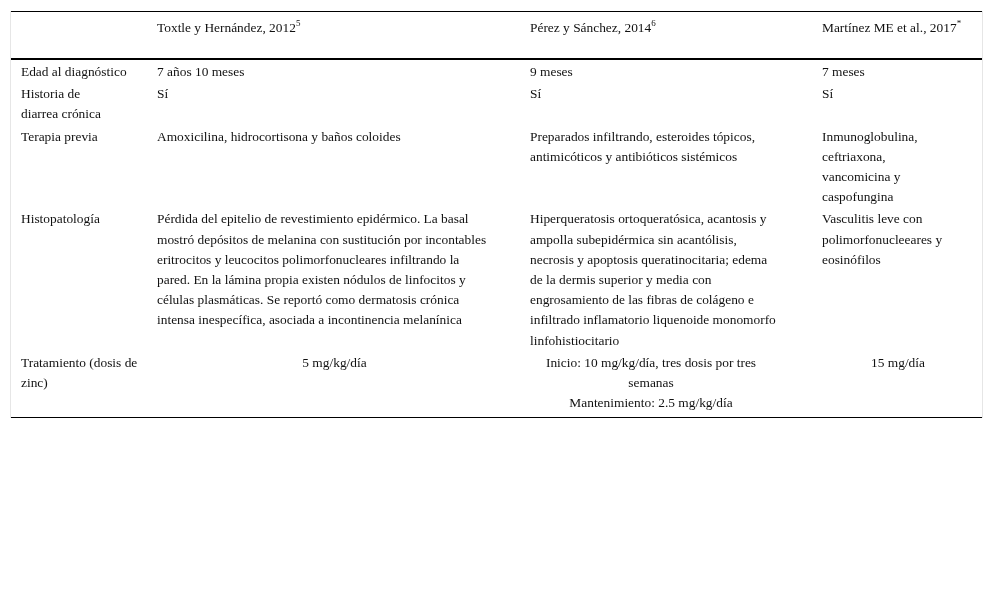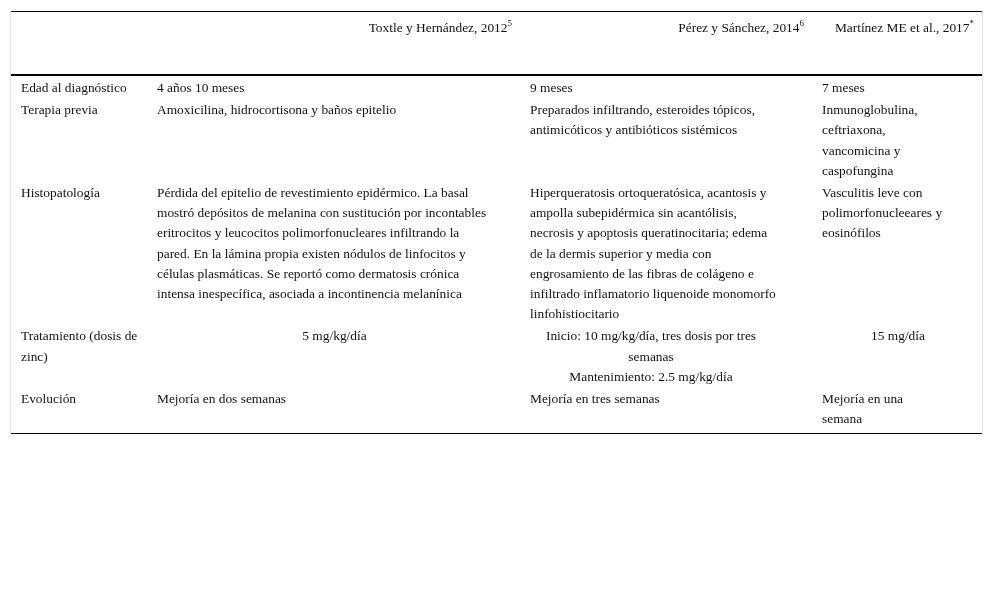--- a/index.html
+++ b/index.html
@@ -42,23 +42,22 @@
   }
   th, td {
     text-align: left;
     vertical-align: top;
     font-weight: normal;
     line-height: 20.2px;
     padding: 0 8px 0 10px;
   }
   thead th {
     padding-top: 6px;
-    padding-bottom: 20px;
+    padding-bottom: 4px;
     height: 36px;
-    text-align: right;
   }
   tbody td {
     padding-top: 1px;
     padding-bottom: 1px;
   }
   tbody tr:first-child td { padding-top: 2px; }
   tbody tr:last-child td { padding-bottom: 4px; }
   sup {
     font-size: 9px;
     line-height: 0;
@@ -83,27 +82,33 @@
       <tr>
         <th></th>
         <th><span>Toxtle y Hernández, 2012</span><sup>5</sup></th>
         <th><span>Pérez y Sánchez, 2014</span><sup>6</sup></th>
         <th><span>Martínez ME et al., 2017</span><sup>*</sup></th>
       </tr>
     </thead>
     <tbody>
       <tr>
         <td>Edad al diagnóstico</td>
-        <td>4 años 10 meses</td>
+        <td>7 años 10 meses</td>
         <td>9 meses</td>
         <td>7 meses</td>
       </tr>
       <tr>
+        <td style="padding-right:40px">Historia de diarrea crónica</td>
+        <td>Sí</td>
+        <td>Sí</td>
+        <td>Sí</td>
+      </tr>
+      <tr>
         <td>Terapia previa</td>
-        <td>Amoxicilina, hidrocortisona y baños epitelio</td>
+        <td>Amoxicilina, hidrocortisona y baños coloides</td>
         <td style="padding-right:40px">Preparados infiltrando, esteroides tópicos, antimicóticos y antibióticos sistémicos</td>
         <td style="padding-right:30px">Inmunoglobulina, ceftriaxona, vancomicina y caspofungina</td>
       </tr>
       <tr>
         <td>Histopatología</td>
         <td style="padding-right:30px">Pérdida del epitelio de revestimiento epidérmico. La basal mostró depósitos de melanina con sustitución por incontables eritrocitos y leucocitos polimorfonucleares infiltrando la pared. En la lámina propia existen nódulos de linfocitos y células plasmáticas. Se reportó como dermatosis crónica intensa inespecífica, asociada a incontinencia melanínica</td>
         <td style="padding-right:30px">Hiperqueratosis ortoqueratósica, acantosis y ampolla subepidérmica sin acantólisis, necrosis y apoptosis queratinocitaria; edema de la dermis superior y media con engrosamiento de las fibras de colágeno e infiltrado inflamatorio liquenoide monomorfo linfohistiocitario</td>
         <td style="padding-right:20px">Vasculitis leve con polimorfonucleeares y eosinófilos</td>
       </tr>
       <tr>
@@ -112,21 +117,15 @@
             <span class="cell-line">5 mg/kg/día</span>
           </td>
         <td style="padding-right:40px">
             <span class="cell-line">Inicio: 10 mg/kg/día, tres dosis por tres semanas</span>
             <span class="cell-line">Mantenimiento: 2.5 mg/kg/día</span>
           </td>
         <td>
             <span class="cell-line">15 mg/día</span>
           </td>
       </tr>
-      <tr>
-        <td>Evolución</td>
-        <td>Mejoría en dos semanas</td>
-        <td>Mejoría en tres semanas</td>
-        <td style="padding-right:50px">Mejoría en una semana</td>
-      </tr>
     </tbody>
   </table>
 </div>
 
 </body></html>

